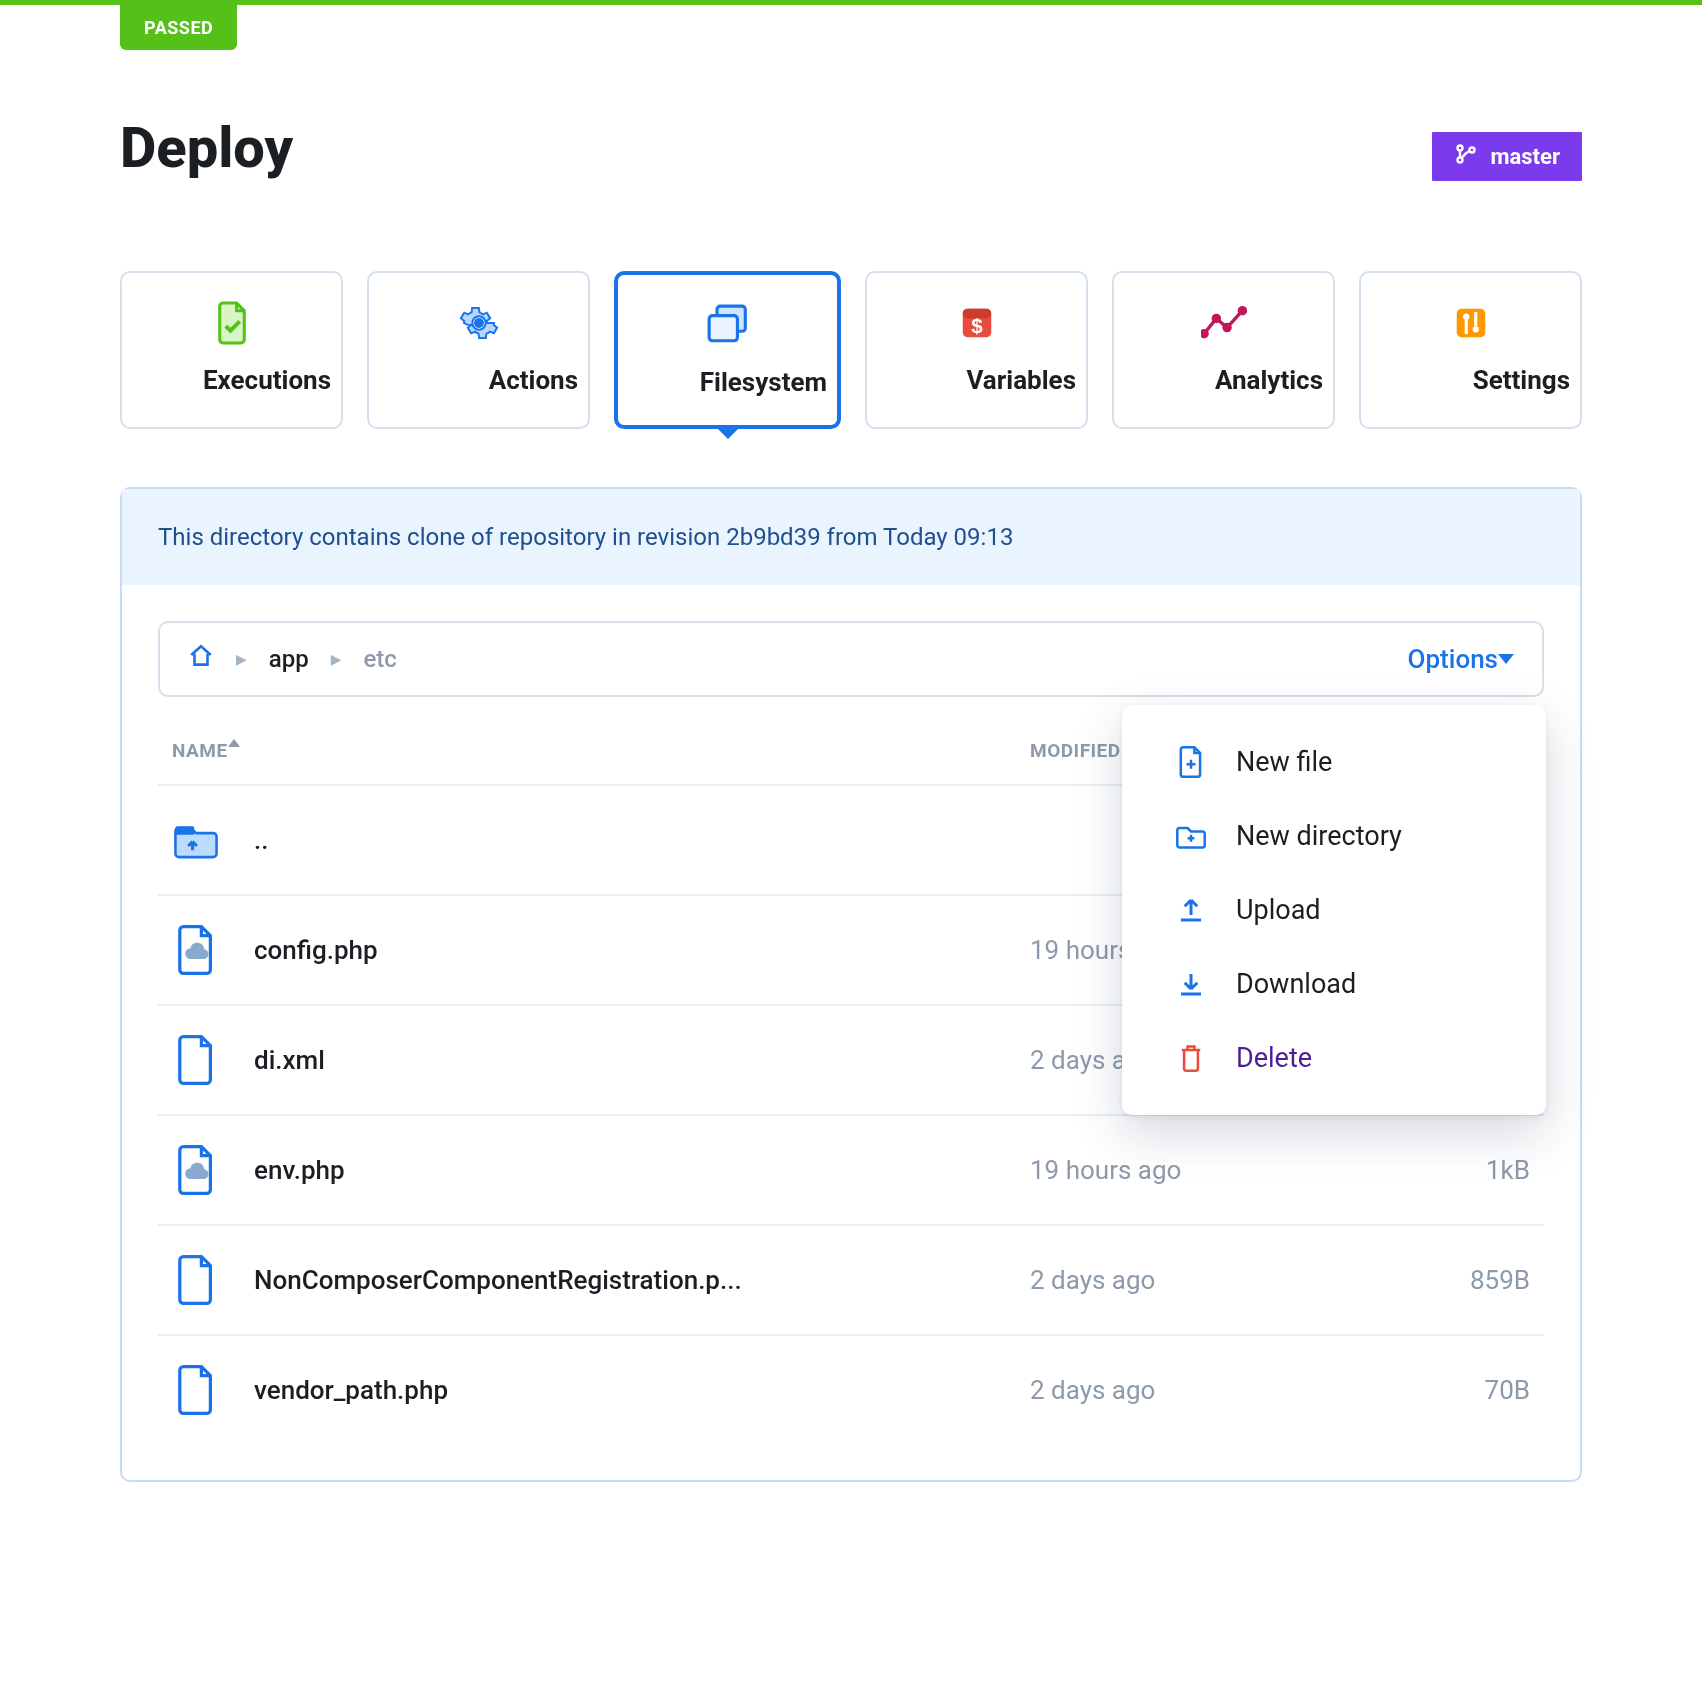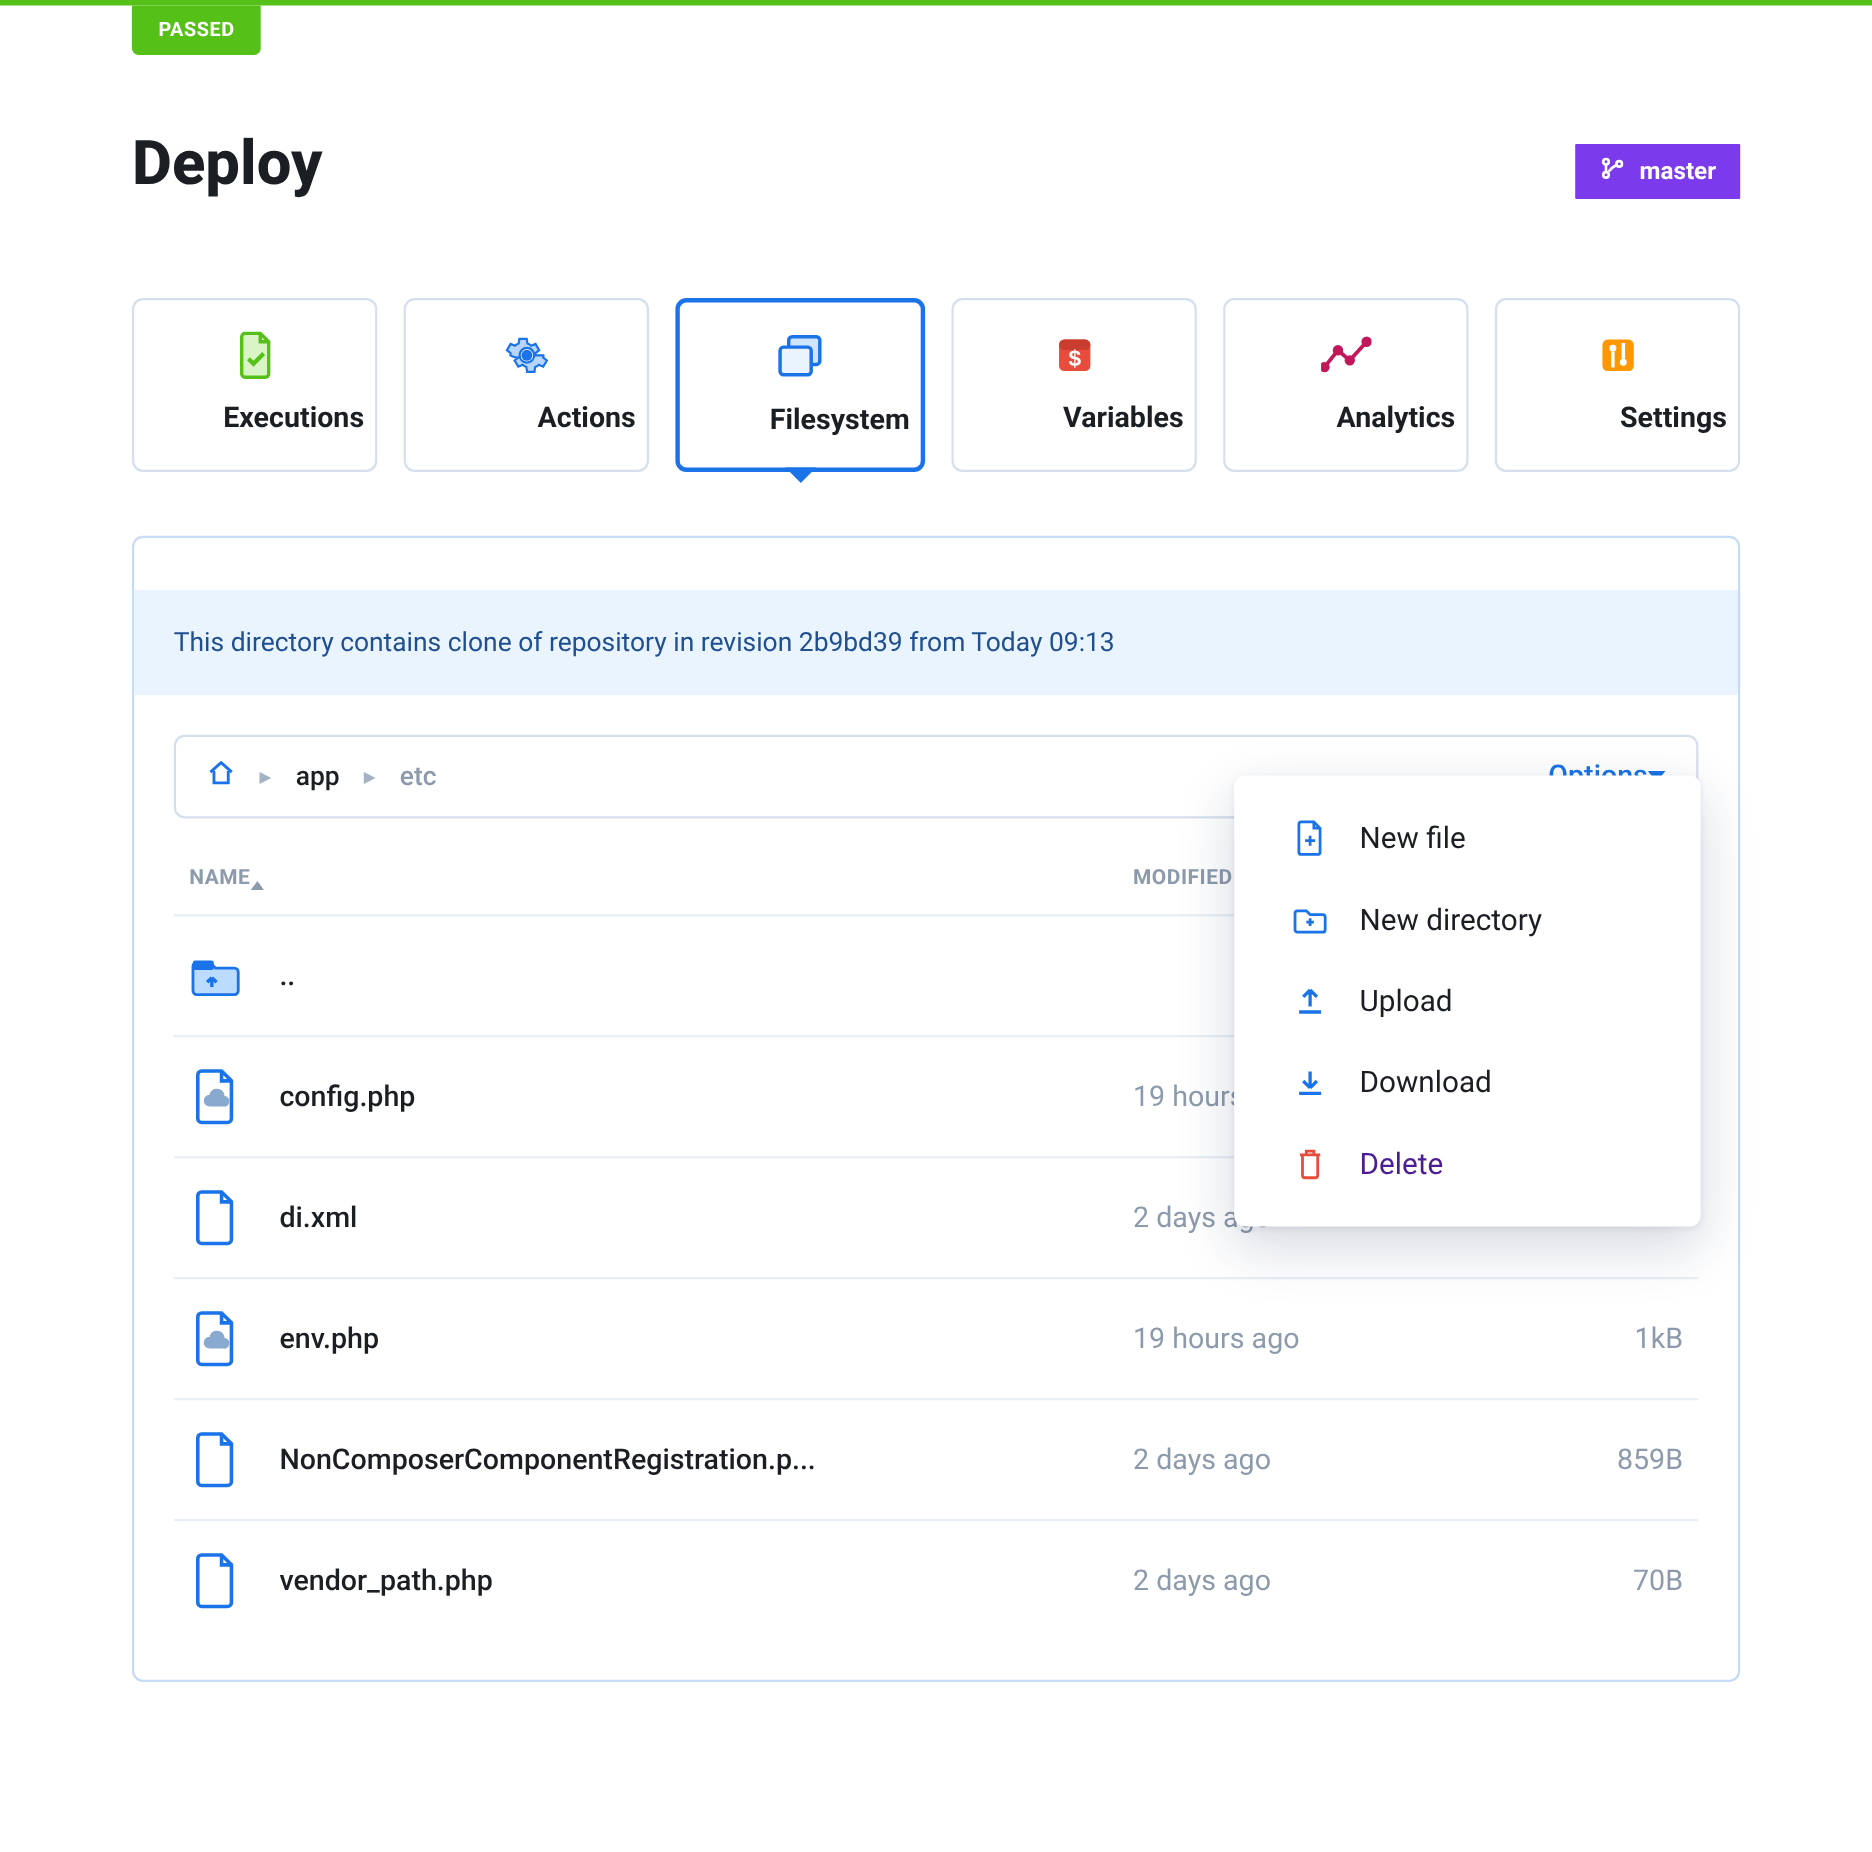--- a/index.html
+++ b/index.html
@@ -87,21 +87,20 @@
   .panel {
     border: 2px solid #c6dbf5;
     border-radius: 10px;
     overflow: visible;
   }
   .info-banner {
     background: #eaf4ff;
     color: #1f4f8f;
     font-size: 24px;
     padding: 34px 36px;
-    margin-top: 47px;
   }
   .panel-body { padding: 36px; }
 
   .breadcrumb-bar {
     border: 2px solid #d5e0ec;
     border-radius: 10px;
     padding: 20px 28px;
     display: flex;
     align-items: center;
     justify-content: space-between;
@@ -131,21 +130,21 @@
 
   .table { width:100%; margin-top: 20px; }
   .thead {
     display:flex;
     padding: 22px 14px;
     color: #8c9aab;
     font-size: 19px;
     font-weight: 700;
     letter-spacing: 0.5px;
   }
-  .col-name { flex: 1; display:flex; align-items:flex-end; gap:0;}
+  .col-name { flex: 1; display:flex; align-items:flex-start; gap:0;}
   .col-mod { width: 360px; }
   .col-size { width: 140px; text-align:right; }
 
   .row {
     display:flex;
     align-items: center;
     padding: 26px 14px;
     border-top: 2px solid #e7eef6;
     font-size: 26px;
   }

